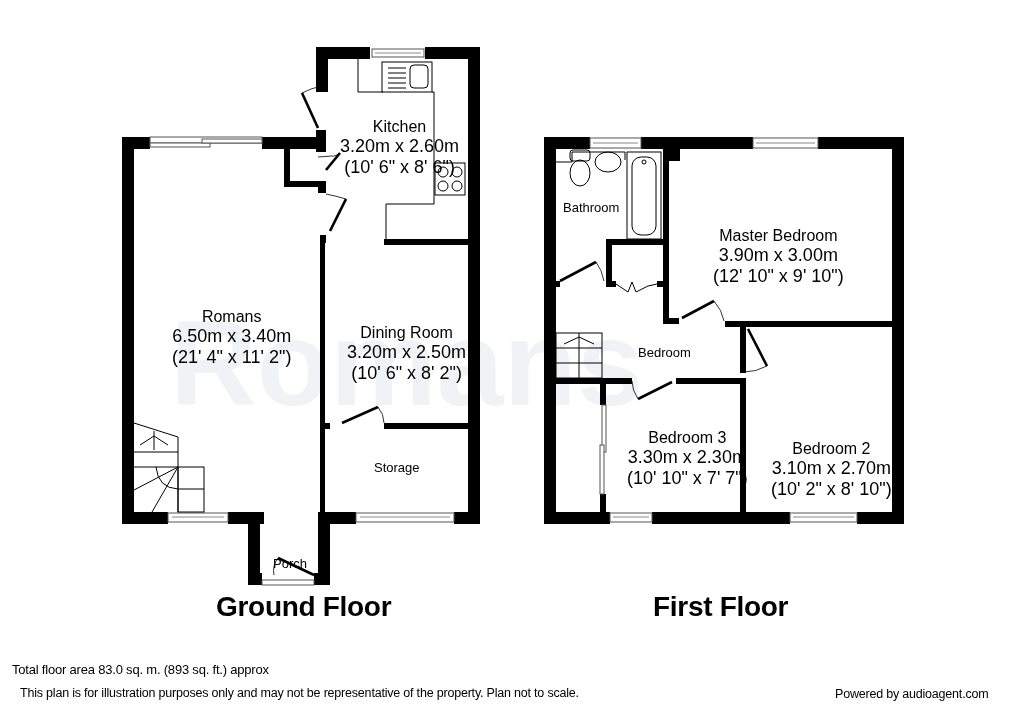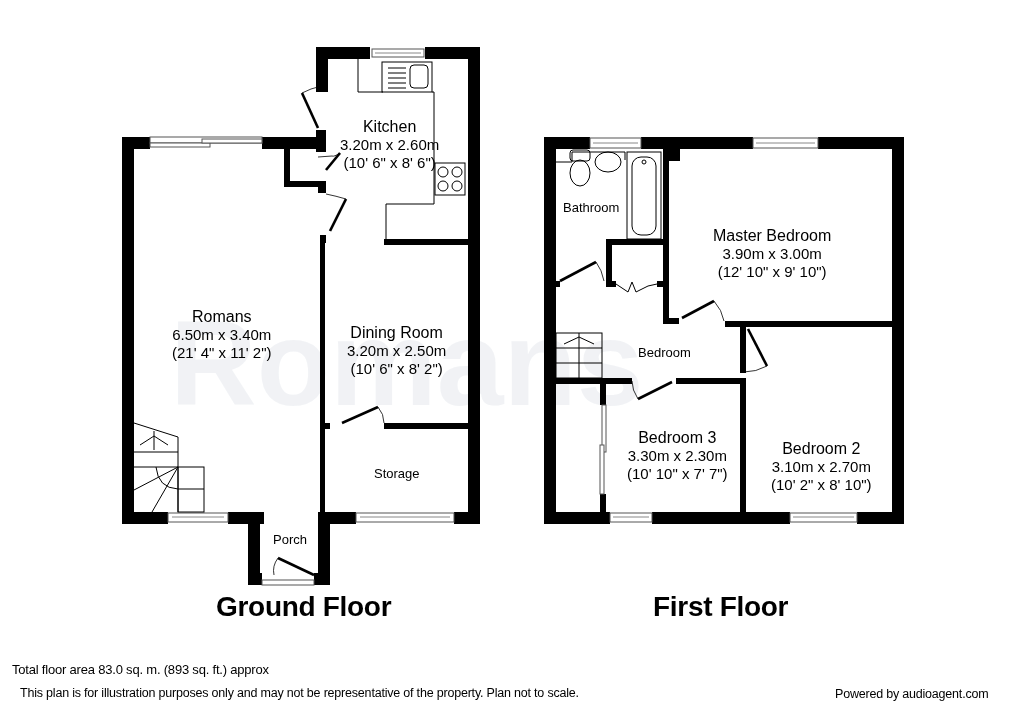--- a/index.html
+++ b/index.html
@@ -7,21 +7,21 @@
   #plan { position:absolute; left:0; top:0; width:1024px; height:716px; }
   .wall { fill:#000; }
   .thin { fill:none; stroke:#000; stroke-width:1; }
   .door { fill:none; stroke:#000; stroke-width:2.6; }
   .swing { fill:none; stroke:#000; stroke-width:0.8; }
   .win { fill:#fff; stroke:#555; stroke-width:1; }
   .winline { stroke:#888; stroke-width:1; }
   .wm { fill:#e6e9ee; opacity:0.55; font-family:"Liberation Sans", sans-serif; font-weight:bold; }
   .lbl { position:absolute; text-align:center; white-space:nowrap; line-height:1.15; }
   .lbl .name { display:block; font-size:16px; }
-  .lbl .dim { display:block; font-size:15px; }
+  .lbl .dim { display:block; font-size:18px; }
   .lbl.small .name { font-size:13px; }
   .floor-title { position:absolute; font-weight:bold; font-size:28px; letter-spacing:-0.3px; }
   .foot { position:absolute; font-size:13px; letter-spacing:-0.2px; }
   .foot.s { font-size:12.5px; }
 </style>
 </head>
 <body>
 
 <svg id="plan" viewBox="0 0 1024 716">
 
@@ -210,24 +210,24 @@
 <div class="lbl" style="left:172px; top:308px;">
   <span class="name">Romans</span>
   <span class="dim">6.50m x 3.40m</span>
   <span class="dim">(21' 4" x 11' 2")</span>
 </div>
 <div class="lbl" style="left:347px; top:324px;">
   <span class="name">Dining Room</span>
   <span class="dim">3.20m x 2.50m</span>
   <span class="dim">(10' 6" x 8' 2")</span>
 </div>
-<div class="lbl small" style="left:374px; top:461px;margin-top:6px;">
+<div class="lbl small" style="left:374px; top:461px;">
   <span class="name">Storage</span>
 </div>
-<div class="lbl small" style="left:273px; top:533px;">
+<div class="lbl small" style="left:273px; top:557px;">
   <span class="name">Porch</span>
 </div>
 
 <div class="lbl small" style="left:563px; top:201px;">
   <span class="name">Bathroom</span>
 </div>
 <div class="lbl" style="left:713px; top:227px;">
   <span class="name">Master Bedroom</span>
   <span class="dim">3.90m x 3.00m</span>
   <span class="dim">(12' 10" x 9' 10")</span>

